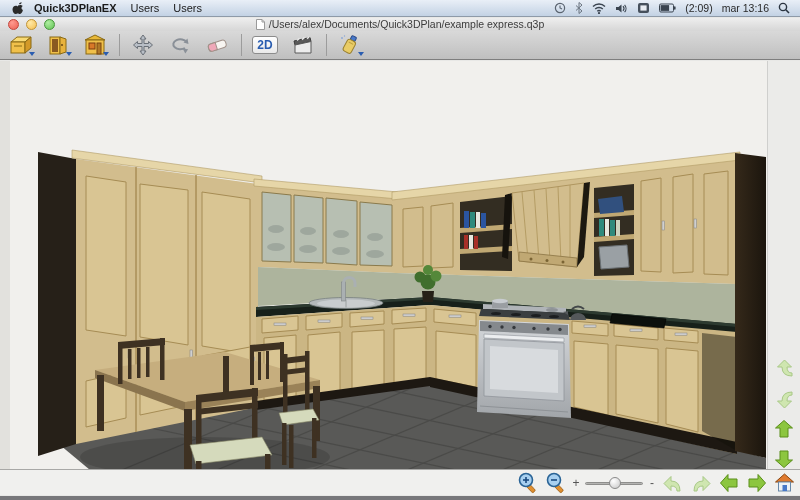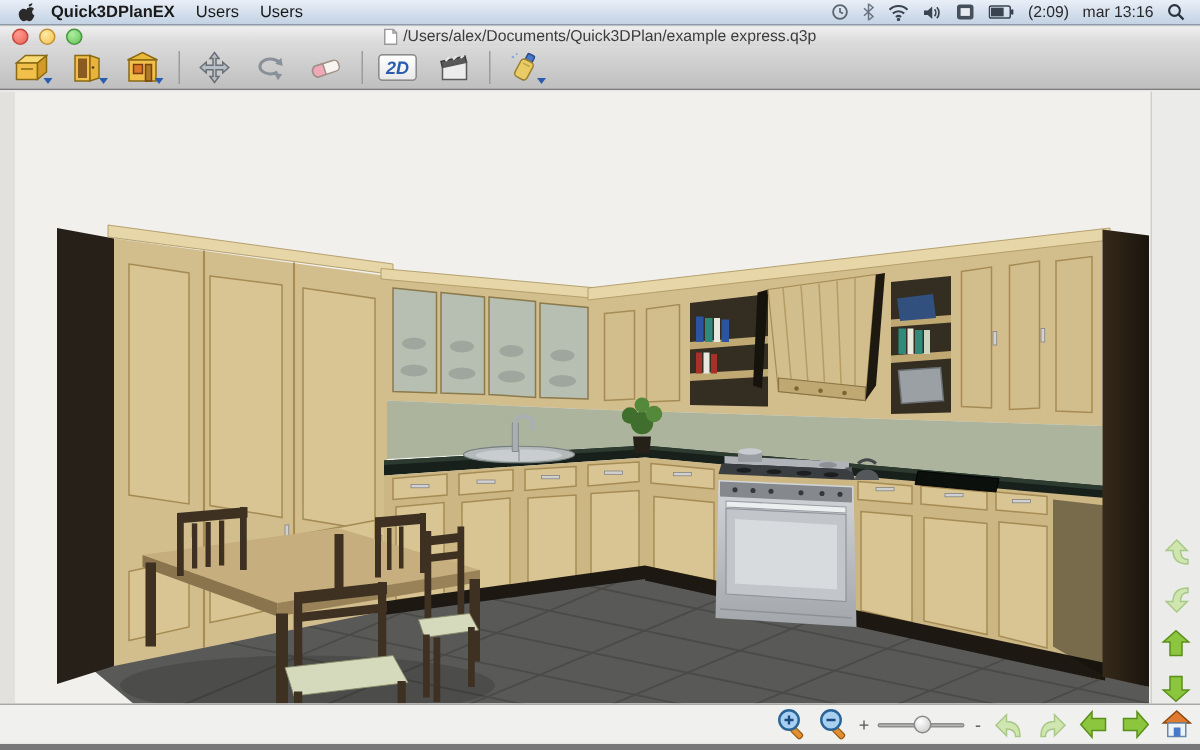--- a/index.html
+++ b/index.html
@@ -29,21 +29,21 @@
 
   
   .toolbar { position:absolute; top:31px; left:0; width:800px; height:29px;
     background:linear-gradient(#d9d9d9,#bfbfbf); border-bottom:1px solid #7e7e7e;
     display:flex; align-items:center; padding-left:6px; }
   .tbtn { position:relative; width:30px; height:26px; display:flex; align-items:center; justify-content:center; margin-right:7px; }
   .tsep { width:1px; height:22px; background:#9c9c9c; margin:0 8px 0 2px; }
   .dd { position:absolute; right:1px; bottom:2px; width:0; height:0;
     border-left:3px solid transparent; border-right:3px solid transparent; border-top:4px solid var(--c-accent_blue); }
   .btn2d { width:26px; height:18px; background:linear-gradient(#ffffff,#e9e9e9); border:1px solid #8c8c8c; border-radius:3px;
-    color:var(--c-accent_blue); font-weight:bold; font-style:italic; font-size:12px; line-height:16px; text-align:center; }
+    color:var(--c-accent_blue); font-weight:bold; font-size:12px; line-height:16px; text-align:center; }
 
   
   .content { position:absolute; top:61px; left:0; width:800px; height:408px; background:var(--c-wall); }
   .content svg.scene { position:absolute; top:0; left:0; }
   .rightstrip { position:absolute; top:0; right:0; width:33px; height:408px; background:#ebebe9; border-left:1px solid #cfcfcd; }
   .side-arrows { position:absolute; right:5px; top:296px; display:flex; flex-direction:column; gap:7px; align-items:center; }
   .side-arrows .abtn, .bottombar .abtn { width:23px; height:23px; display:flex; align-items:center; justify-content:center; }
 
   
   .bottombar { position:absolute; top:469px; left:0; width:800px; height:26px; background:var(--c-status_bar);

